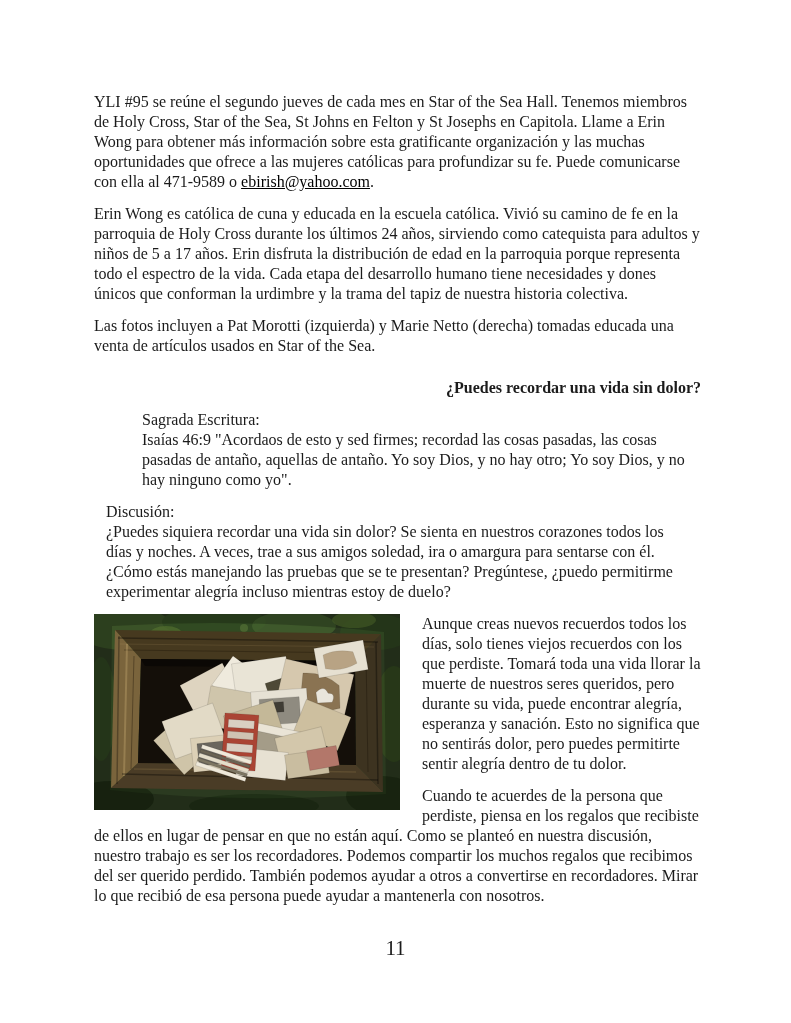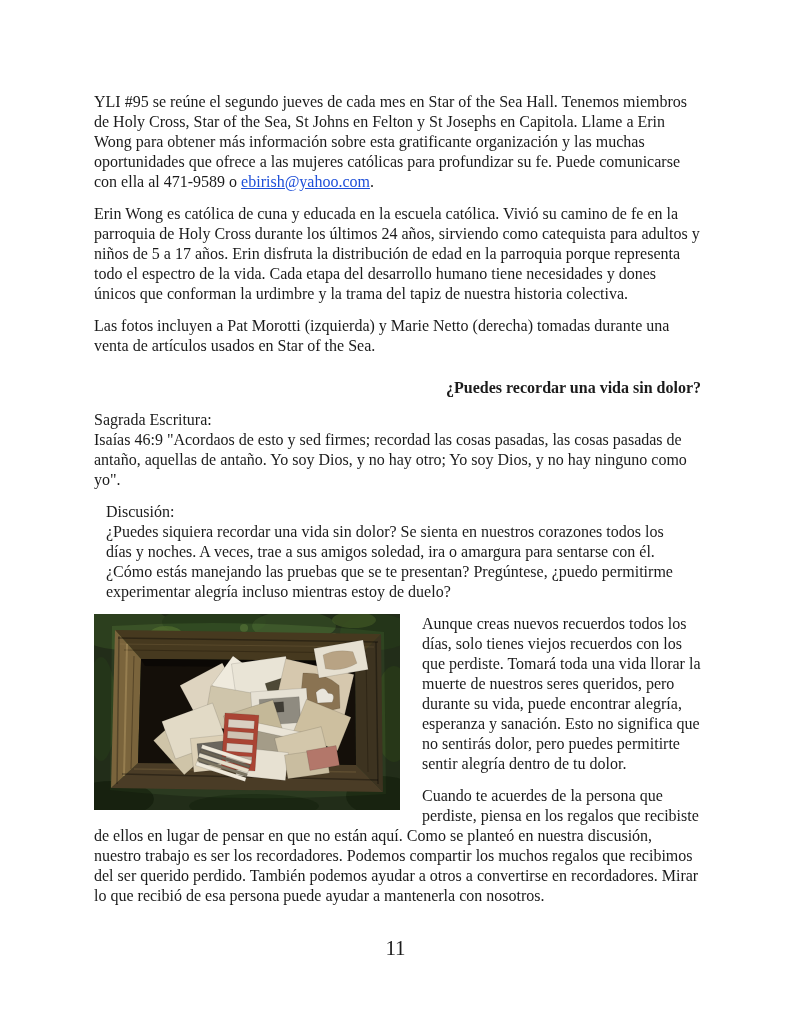--- a/index.html
+++ b/index.html
@@ -19,23 +19,23 @@
     line-height: 20px;
   }
   p { margin: 0 0 12px 0; }
   .italic { }
   .heading {
     font-weight: bold;
     text-align: right;
     margin: 22px 0 12px 0;
   }
   .block-tight { margin: 0 0 4px 0; }
-  .block-tight .line { display: block; }
+  .block-tight .line { display: block; margin-left: 48px; }
   .no-gap { margin: 12px; }
-  a.email-link { color: #1d4ed8; text-decoration: underline; cursor: pointer; }
+  a.email-link { color: #000000; text-decoration: underline; cursor: pointer; }
   .discussion-flow { margin-top: 8px; }
   .photo-figure {
     float: left;
     width: 306px; height: 196px;
     margin: 0 22px 12px 0;
   }
   .photo-figure svg { display: block; width: 306px; height: 196px; }
   .clearfix::after { content: ""; display: block; clear: both; }
   .page-footer {
     position: absolute;
@@ -46,21 +46,21 @@
 </style>
 </head>
 <body>
 
 <div class="page">
 
   <p><span>YLI #95 se reúne el segundo jueves de cada mes en Star of the Sea Hall. Tenemos miembros de Holy Cross, Star of the Sea, St Johns en Felton y St Josephs en Capitola. Llame a Erin Wong para obtener más información sobre esta gratificante organización y las muchas oportunidades que ofrece a las mujeres católicas para profundizar su fe. Puede comunicarse con ella al 471-9589 o </span><a class="email-link">ebirish@yahoo.com</a><span>.</span></p>
 
   <p class="italic">Erin Wong es católica de cuna y educada en la escuela católica. Vivió su camino de fe en la parroquia de Holy Cross durante los últimos 24 años, sirviendo como catequista para adultos y niños de 5 a 17 años. Erin disfruta la distribución de edad en la parroquia porque representa todo el espectro de la vida. Cada etapa del desarrollo humano tiene necesidades y dones únicos que conforman la urdimbre y la trama del tapiz de nuestra historia colectiva.</p>
 
-  <p class="italic">Las fotos incluyen a Pat Morotti (izquierda) y Marie Netto (derecha) tomadas durante una venta de artículos usados en Star of the Sea.</p>
+  <p class="italic">Las fotos incluyen a Pat Morotti (izquierda) y Marie Netto (derecha) tomadas educada una venta de artículos usados en Star of the Sea.</p>
 
   <p class="heading">¿Puedes recordar una vida sin dolor?</p>
 
   <p class="block-tight">
     <span class="line">Sagrada Escritura:</span>
     <span class="line">Isaías 46:9 "Acordaos de esto y sed firmes; recordad las cosas pasadas, las cosas pasadas de antaño, aquellas de antaño. Yo soy Dios, y no hay otro; Yo soy Dios, y no hay ninguno como yo".</span>
   </p>
 
   <p class="no-gap">
     <span class="line" style="display:block">Discusión:</span>

